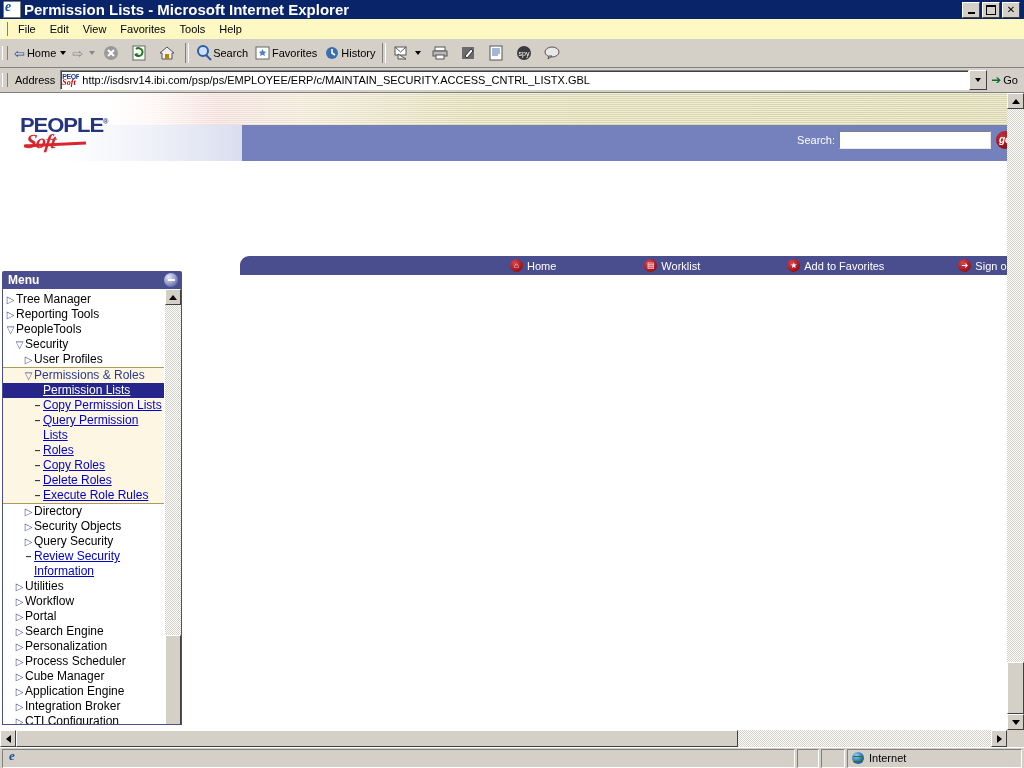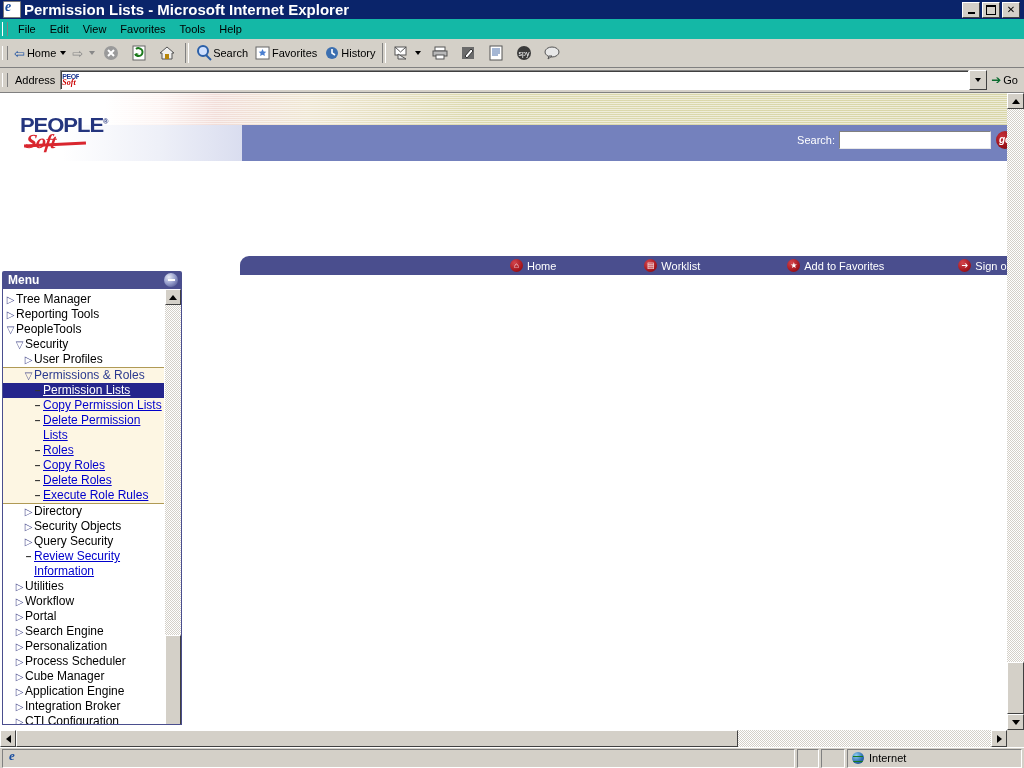--- a/index.html
+++ b/index.html
@@ -32,21 +32,21 @@
     border:1px solid;border-color:#fff #404040 #404040 #fff;
     position:relative;font-size:9px;color:#000;
     display:flex;align-items:center;justify-content:center;line-height:1;
   }
   .winbtn i{font-style:normal;font-family:"Liberation Sans",sans-serif;font-size:10px;}
   .winbtn.min i{display:block;width:7px;height:2px;background:#000;margin-top:6px;}
   .winbtn.max i{display:block;width:8px;height:7px;border:1px solid #000;border-top-width:2px;}
 
   
   .menubar{
-    height:20px;background:#14b8a6;display:flex;align-items:center;flex:0 0 auto;
+    height:20px;background:#fef9c3;display:flex;align-items:center;flex:0 0 auto;
     border-bottom:1px solid #d4d0c8;
   }
   .grip{width:4px;height:14px;margin:0 3px 0 2px;border-left:1px solid #fff;border-right:1px solid #808080;}
   .menubar .mi{font-size:11px;padding:2px 7px;color:#000;white-space:nowrap;}
 
   
   .toolbar{
     height:26px;background:#d4d0c8;display:flex;align-items:center;flex:0 0 auto;
     border-bottom:1px solid #808080;padding-bottom:1px;
   }
@@ -393,20 +393,21 @@
   </div>
 
   <div class="addrbar">
     <div class="grip"></div>
     <div class="addrlabel">Address</div>
     <div class="addrinput">
       <div class="pslogo">
         <span class="p1">PEOPLE</span>
         <span class="p2">Soft</span>
       </div>
+      <div class="addrtext">http://isdsrv14.ibi.com/psp/ps/EMPLOYEE/ERP/c/MAINTAIN_SECURITY.ACCESS_CNTRL_LISTX.GBL</div>
     </div>
     <div class="addrdrop">
         <span class="arrowdn"></span>
       </div>
     <div class="gobtn">
       <span class="garrow">➔</span>
       <span>Go</span>
     </div>
   </div>
 
@@ -495,21 +496,21 @@
               <div class="mrow hl">
                 <span class="mbullet dash" style="margin-left: 27px;">–</span>
                 <span class="mlabel hlw">Permission Lists</span>
               </div>
               <div class="mrow sect">
                 <span class="mbullet dash" style="margin-left: 27px;">–</span>
                 <span class="mlabel link">Copy Permission Lists</span>
               </div>
               <div class="mrow sect">
                 <span class="mbullet dash" style="margin-left: 27px;">–</span>
-                <span class="mlabel link">Delete Permission Lists</span>
+                <span class="mlabel link">Query Permission Lists</span>
               </div>
               <div class="mrow sect">
                 <span class="mbullet dash" style="margin-left: 27px;">–</span>
                 <span class="mlabel link">Roles</span>
               </div>
               <div class="mrow sect">
                 <span class="mbullet dash" style="margin-left: 27px;">–</span>
                 <span class="mlabel link">Copy Roles</span>
               </div>
               <div class="mrow sect">

